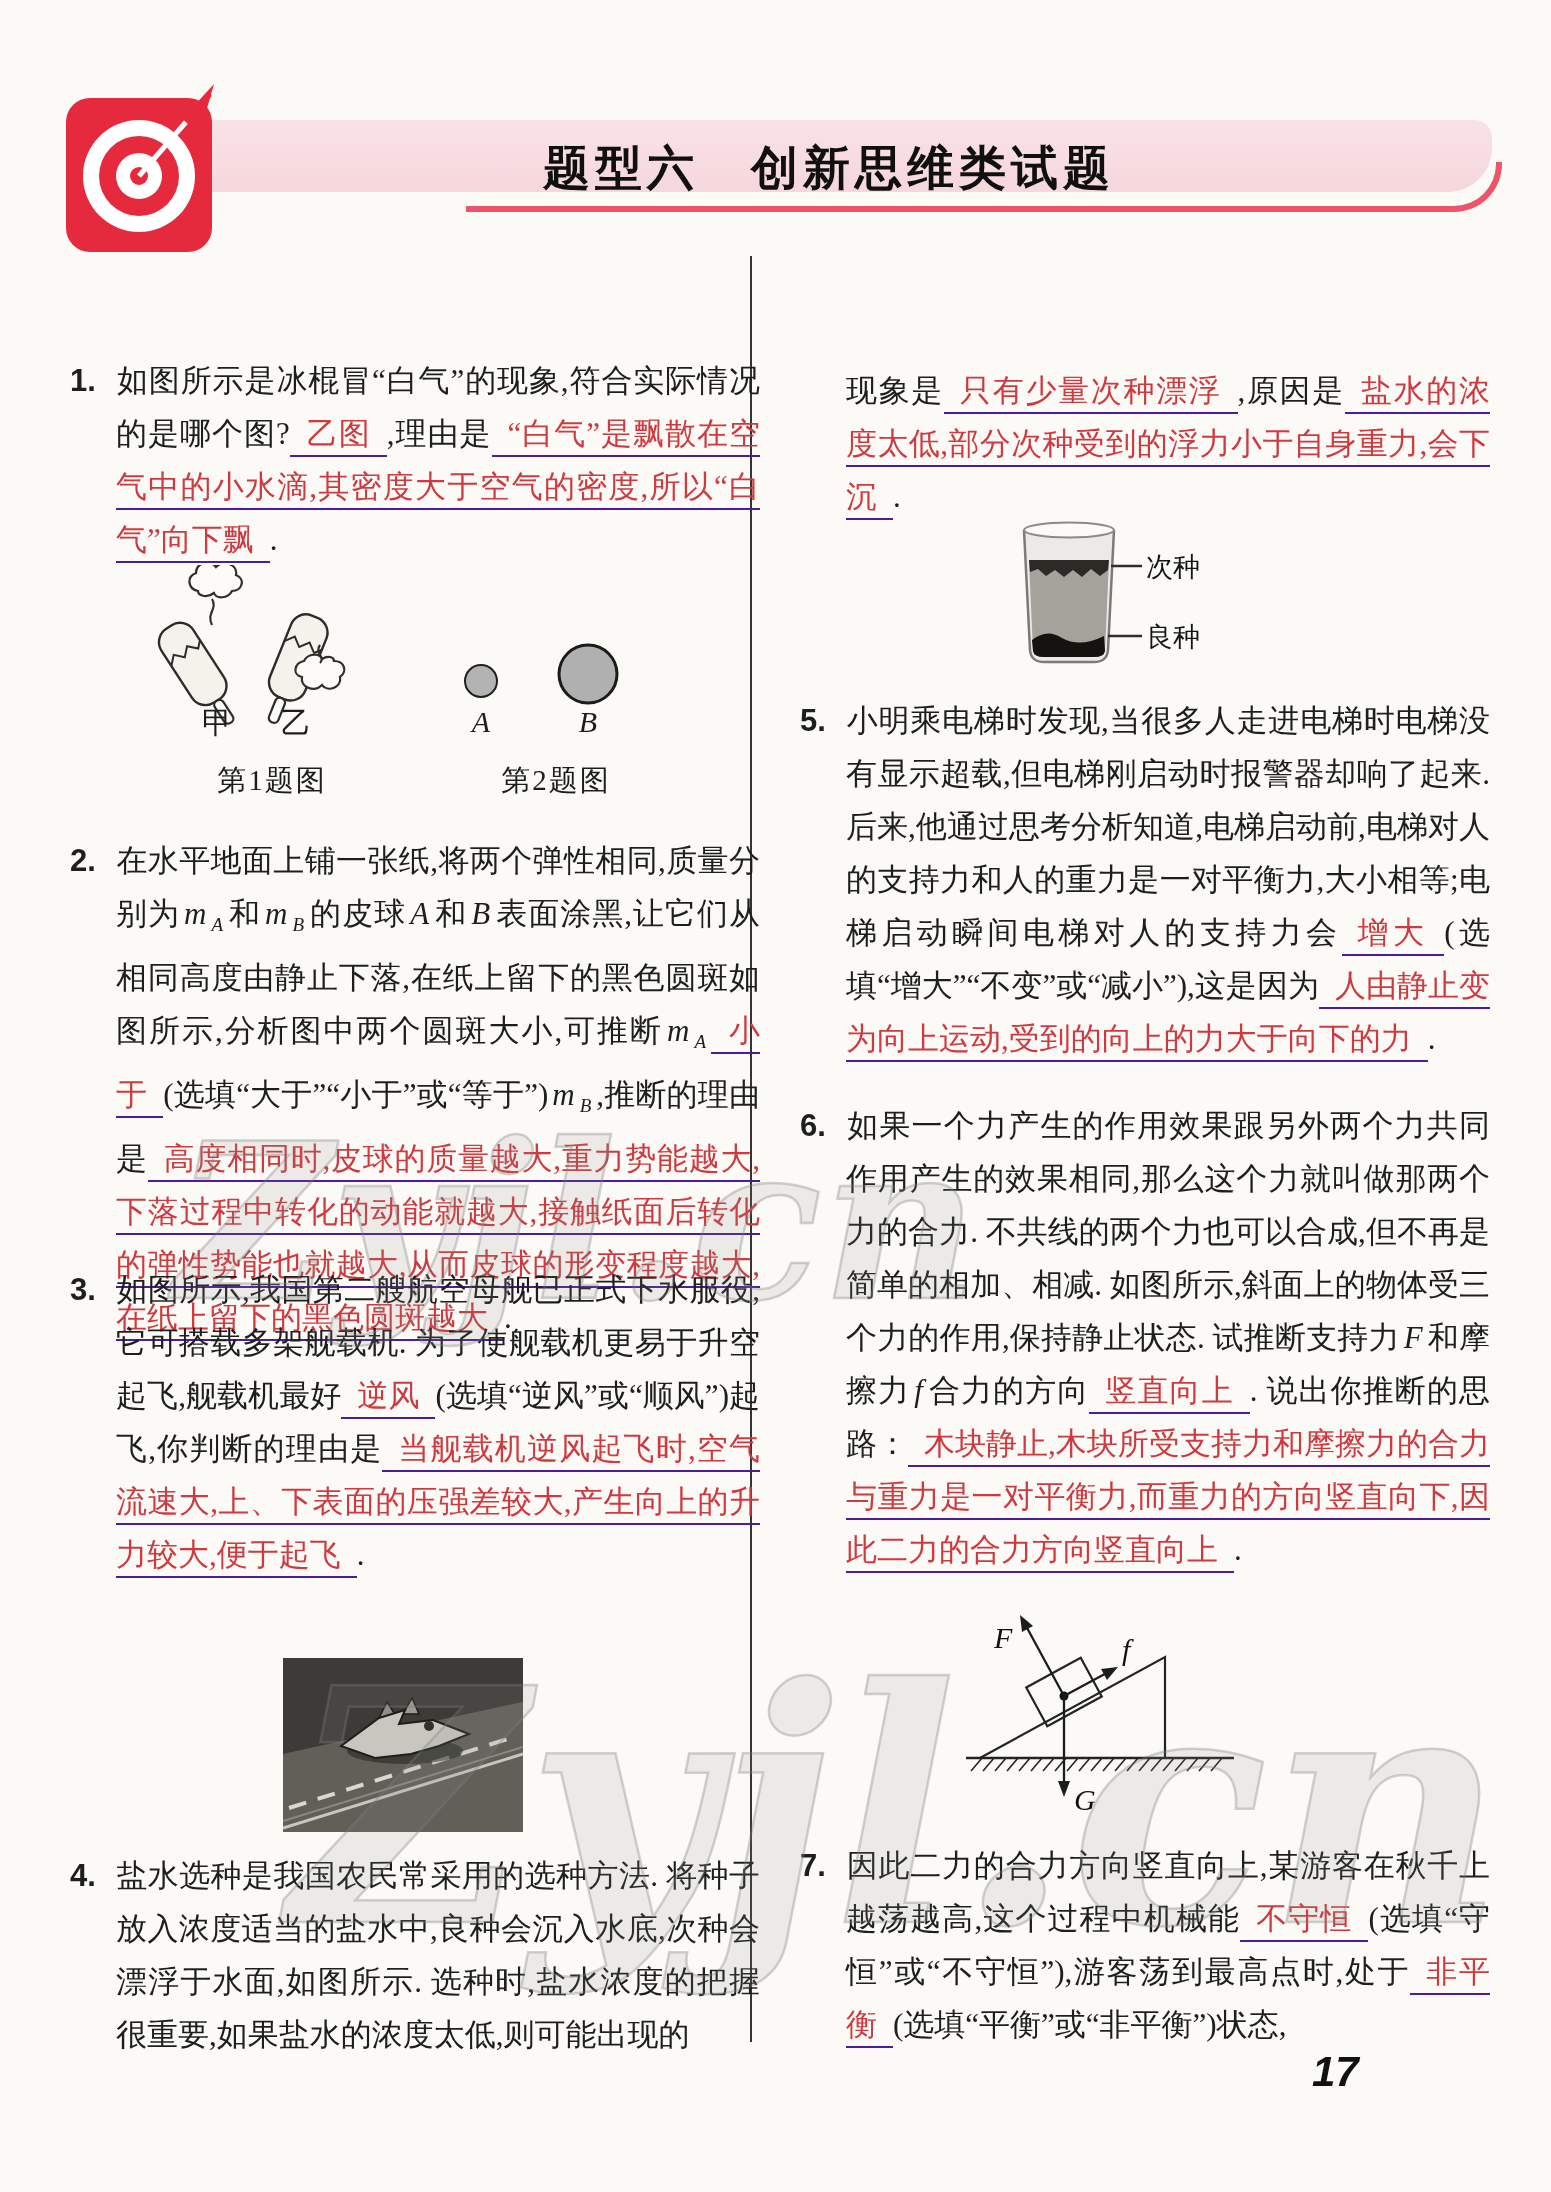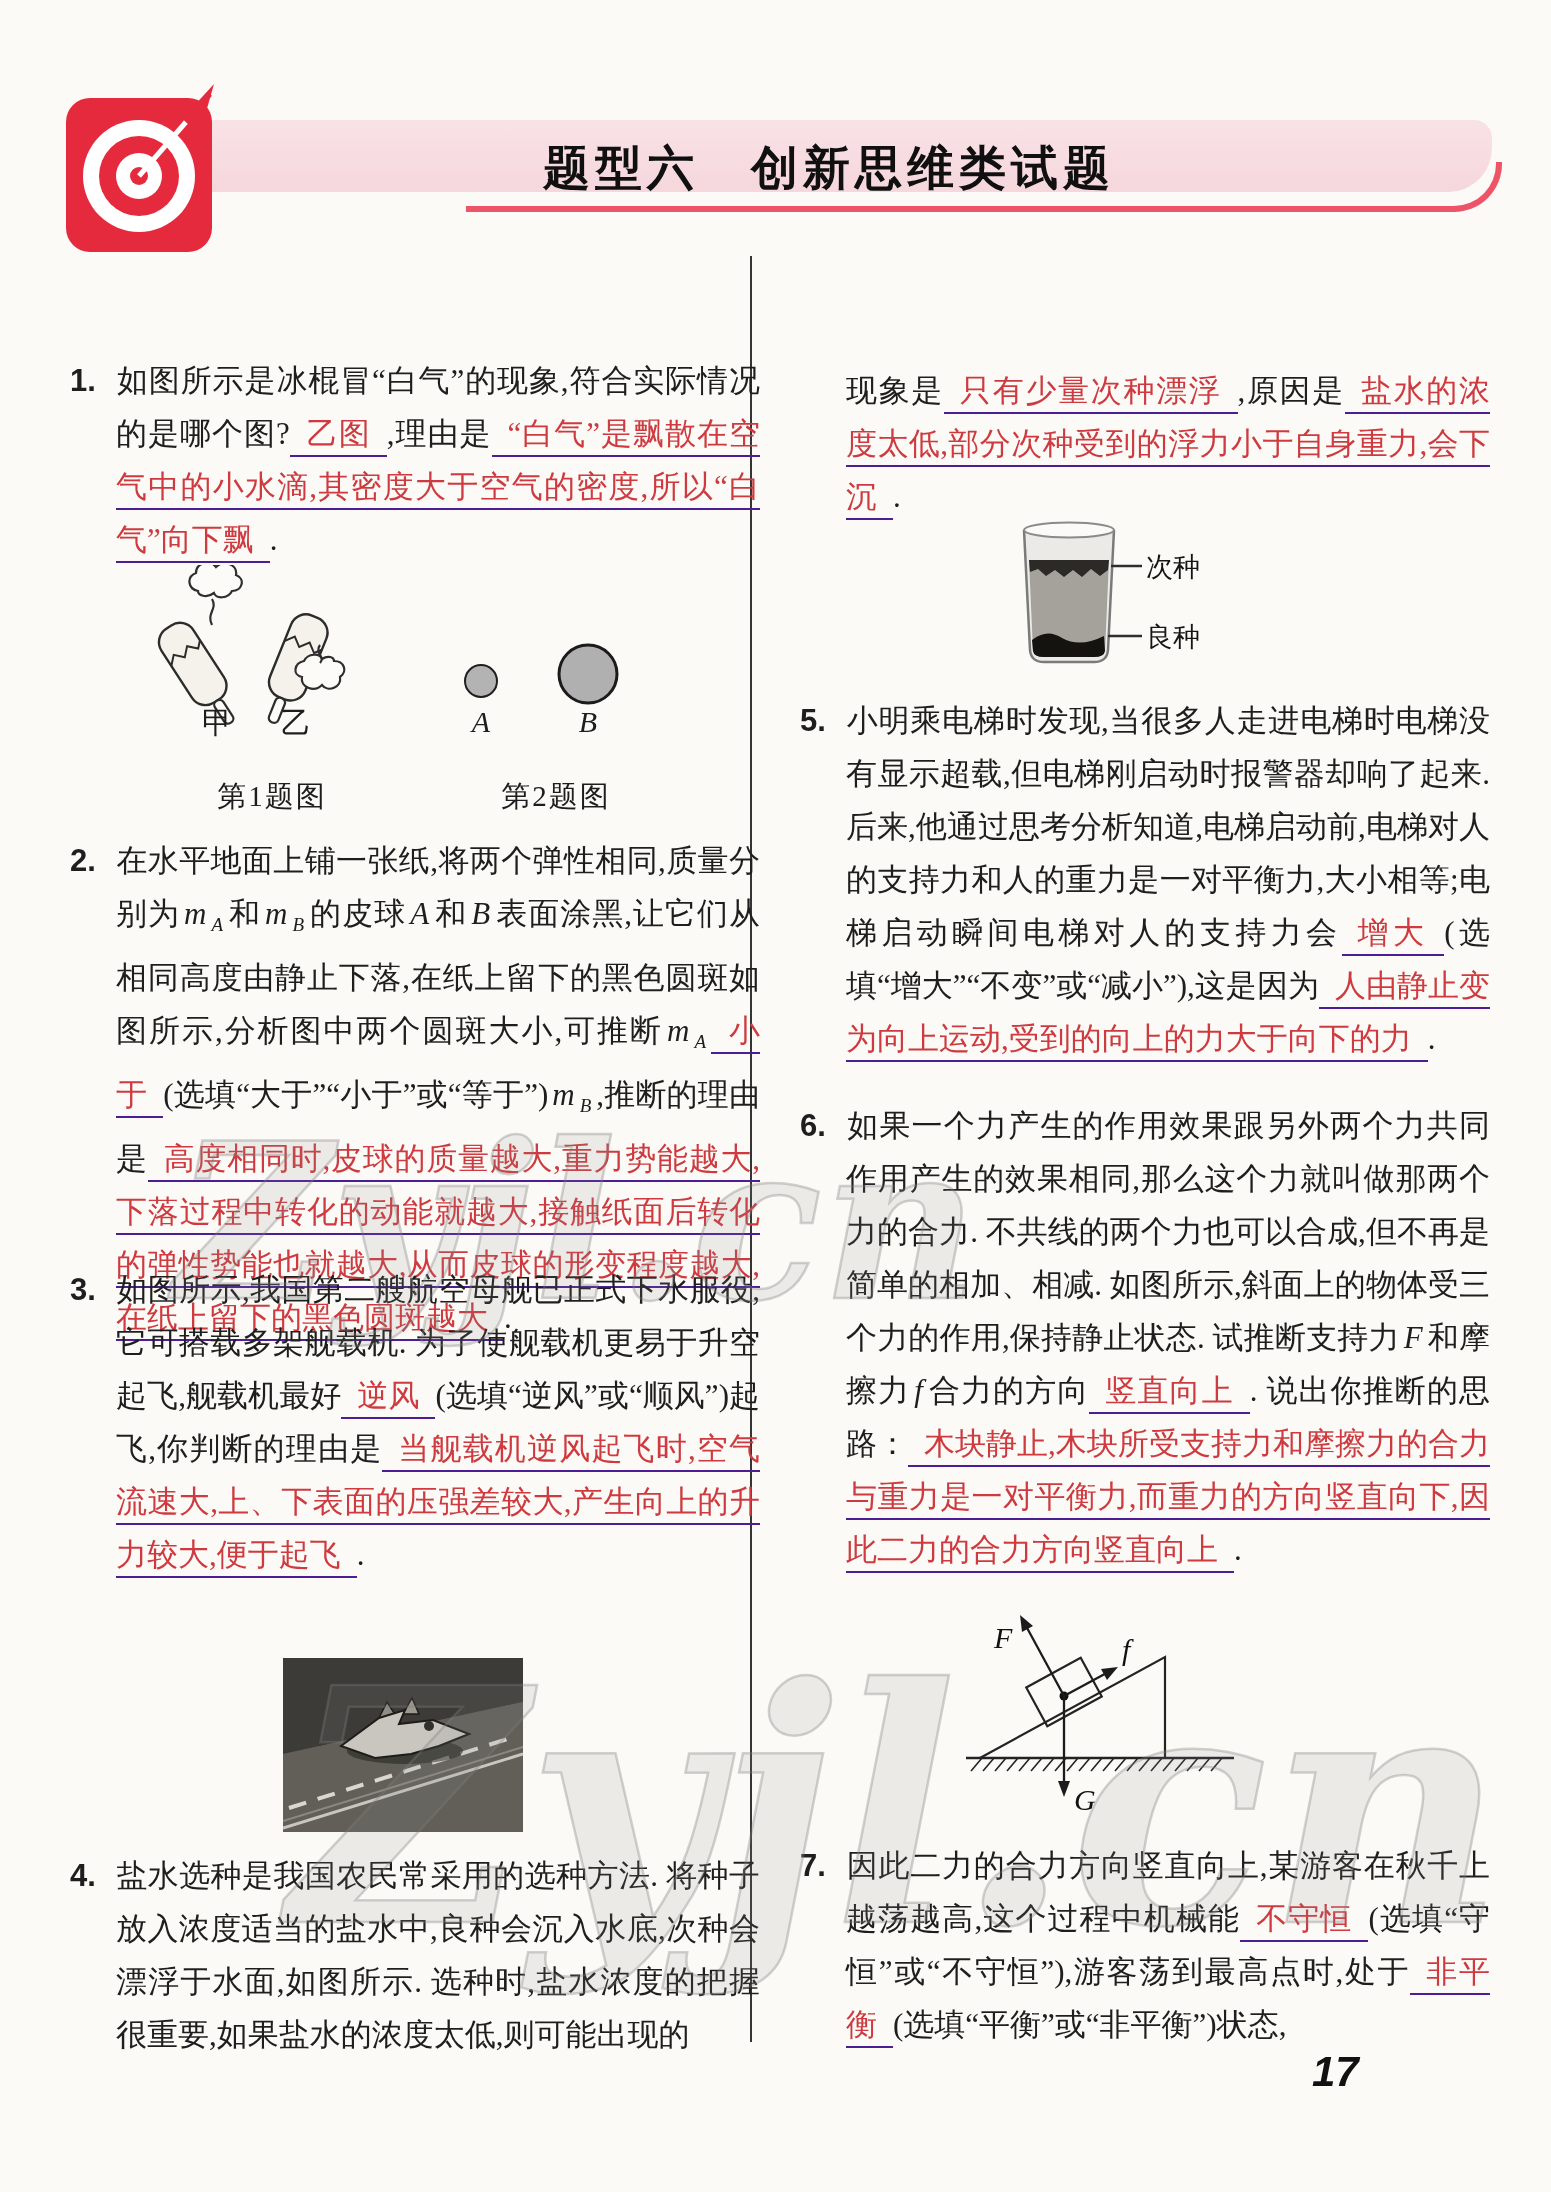--- a/index.html
+++ b/index.html
@@ -36,21 +36,21 @@
     display:inline-block;width:46px;margin-left:-46px;
     font-family:"Liberation Sans","DejaVu Sans",sans-serif;font-weight:700;
   }
   .seg-r{color:#ce3a3f;border-bottom:2px solid #4c1d95;padding:0 16px 4px 16px;}
   .seg-i{font-style:italic;padding:0 5px 0 4px;}
   .seg-sub{font-style:italic;font-size:19px;vertical-align:-7px;margin-right:5px;}
   
   .figrow{position:absolute;left:60px;top:565px;width:690px;height:245px;z-index:2;}
   .figlabel{position:absolute;transform:translateX(-50%);font-size:30px;white-space:nowrap;}
   .figlabel.it{font-style:italic;}
-  .caption{position:absolute;transform:translateX(-50%);font-size:29px;white-space:nowrap;letter-spacing:2px;margin-top:16px;}
+  .caption{position:absolute;transform:translateX(-50%);font-size:29px;white-space:nowrap;letter-spacing:2px;}
   .photo{position:absolute;left:283px;top:1658px;z-index:2;}
   .beakerfig{position:absolute;left:1012px;top:520px;z-index:2;}
   .inclinefig{position:absolute;left:952px;top:1600px;z-index:2;}
   .pageno{
     position:absolute;left:1312px;top:2048px;font-size:42px;font-weight:700;font-style:italic;
     font-family:"Liberation Sans","DejaVu Sans",sans-serif;color:#111;z-index:2;
   }
   
   .wm{
     position:absolute;z-index:3;pointer-events:none;white-space:nowrap;

